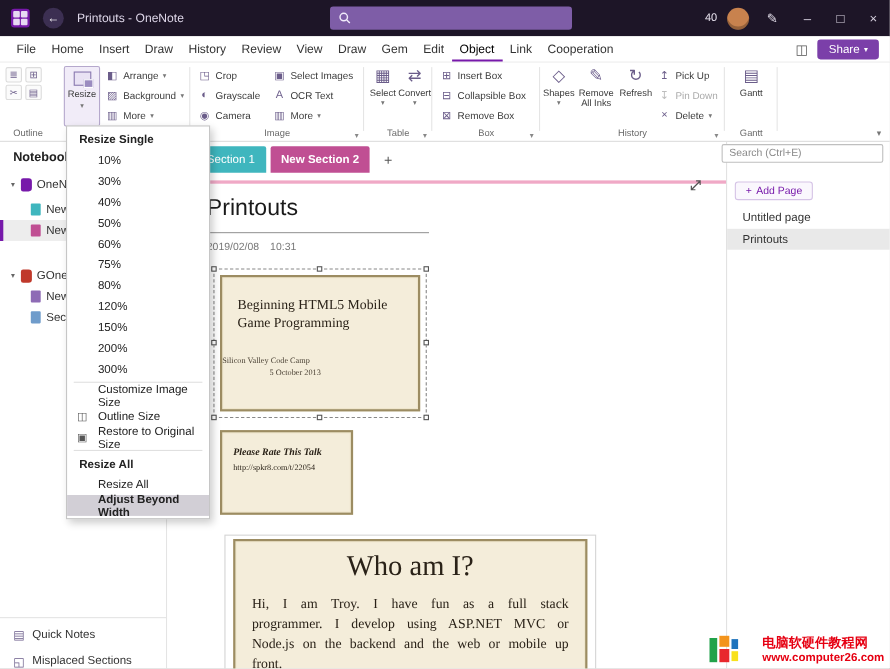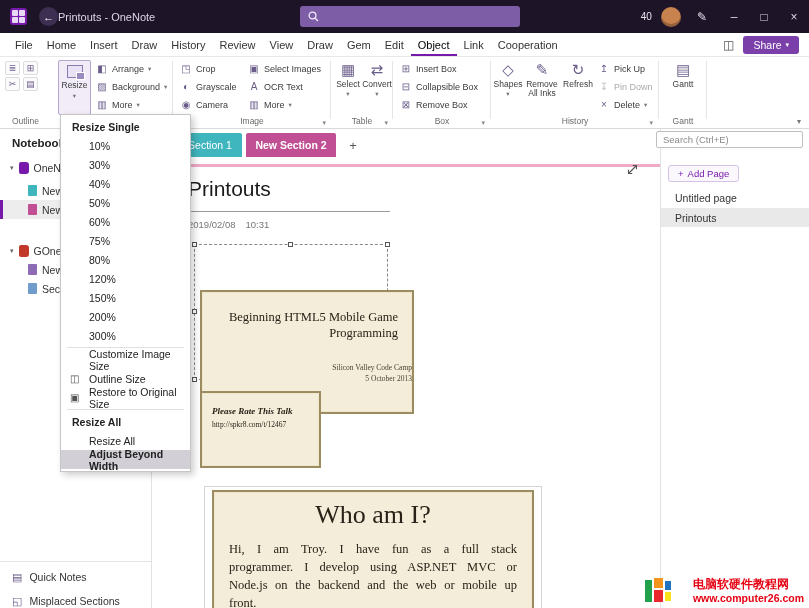--- a/index.html
+++ b/index.html
@@ -8,21 +8,21 @@
             font-family:"Liberation Sans", sans-serif; }
 
   
   .titlebar { position:absolute; top:0; left:0; right:0; height:33px; background:#1d1527;
               display:flex; align-items:center; color:#e9e4f0; }
   .app-icon { width:17px; height:17px; margin-left:10px; border-radius:3px; background:#7719aa;
               display:grid; grid-template-columns:6px 6px; grid-template-rows:6px 6px; gap:1px; padding:2px; }
   .app-icon i { background:#e7d9f3; border-radius:1px; }
   .back-btn { width:19px; height:19px; margin-left:12px; border-radius:50%; background:#3c2f52; color:#fff;
               font-size:11px; display:flex; align-items:center; justify-content:center; }
-  .tb-title { font-size:11px; color:#ddd6e8; }
+  .tb-title { margin-left:12px; font-size:11px; color:#ddd6e8; }
   .tb-search { position:absolute; left:300px; top:6px; width:220px; height:21px; background:#7e5da7;
                border-radius:3px; display:flex; align-items:center; padding:0 8px; gap:6px; }
   .tb-search input { background:transparent; border:none; outline:none; color:#f2ecfa; font-size:10.5px; width:100%; }
   .tb-search input::placeholder { color:#ece4f6; opacity:1; }
   .tb-right { margin-left:auto; display:flex; align-items:center; height:100%; }
   .tb-badge { font-size:10px; margin-right:9px; }
   .avatar { width:20px; height:20px; border-radius:50%; background:#c8824e; margin-right:16px;
             box-shadow: inset 0 -3px 0 rgba(0,0,0,.25); }
   .tb-pencil { font-size:12px; margin-right:12px; }
   .win-btn { width:30px; height:33px; display:flex; align-items:center; justify-content:center;
@@ -110,24 +110,24 @@
   .pg-date { position:absolute; top:90px; left:36px; font-size:9.5px; color:#777; display:flex; gap:10px; }
 
   .slide { background:#f4edda; border:2px solid #9c8c62; box-shadow: inset 0 0 0 1px #efe6cc;
            font-family:"Liberation Serif", serif; color:#2a2218; position:absolute; }
   .sel-rect { position:absolute; left:42px; top:115px; width:194px; height:136px; border:1px dashed #888; }
   .handle { position:absolute; width:5px; height:5px; background:#fff; border:1px solid #555; }
   .h-nw{left:-3px;top:-3px} .h-n{left:50%;margin-left:-3px;top:-3px} .h-ne{right:-3px;top:-3px}
   .h-w{left:-3px;top:50%;margin-top:-3px} .h-e{right:-3px;top:50%;margin-top:-3px}
   .h-sw{left:-3px;bottom:-3px} .h-s{left:50%;margin-left:-3px;bottom:-3px} .h-se{right:-3px;bottom:-3px}
 
-  .slide1 { left:48px; top:121px; width:214px; height:124px; text-align:right;margin-top:40px; }
+  .slide1 { left:48px; top:121px; width:182px; height:124px; text-align:left; }
   .slide1 .t { font-size:12.5px; margin:18px 14px 0; line-height:1.25; }
   .slide1 .s1 { font-size:7.5px; margin-top:22px; color:#4a4134; }
-  .slide1 .s2 { font-size:7.5px; margin-top:2px; color:#4a4134; }
+  .slide1 .s2 { font-size:7.5px; margin-top:2px; color:#4a4134;padding-left:43px; }
 
   .slide2 { left:48px; top:262px; width:121px; height:77px; padding:13px 8px 0 10px; }
   .slide2 .l1 { font-size:9px; font-style:italic; font-weight:bold; }
   .slide2 .l2 { font-size:7.5px; margin-top:4px; }
 
   .printout-frame { position:absolute; left:52px; top:357px; width:338px; height:170px;
                     border:1px solid #d4d4d4; }
   .slide3 { left:7px; top:3px; width:322px; height:160px; }
   .slide3 .t { font-size:26px; text-align:center; margin-top:8px; }
   .slide3 .b { font-size:12.5px; text-align:justify; line-height:1.45; margin:10px 15px 0; word-spacing:3px; }
@@ -446,21 +446,21 @@
       <span class="handle h-se"></span>
     </div>
     <div class="slide slide1">
       <div class="t">Beginning HTML5 Mobile Game Programming</div>
       <div class="s1">Silicon Valley Code Camp</div>
       <div class="s2">5 October 2013</div>
     </div>
 
     <div class="slide slide2">
       <div class="l1">Please Rate This Talk</div>
-      <div class="l2">http://spkr8.com/t/12467</div>
+      <div class="l2">http://spkr8.com/t/22054</div>
     </div>
 
     <div class="printout-frame">
       <div class="slide slide3">
         <div class="t">Who am I?</div>
         <div class="b">Hi, I am Troy. I have fun as a full stack programmer. I develop using ASP.NET MVC or Node.js on the backend and the web or mobile up front.</div>
       </div>
     </div>
   </div>
 

